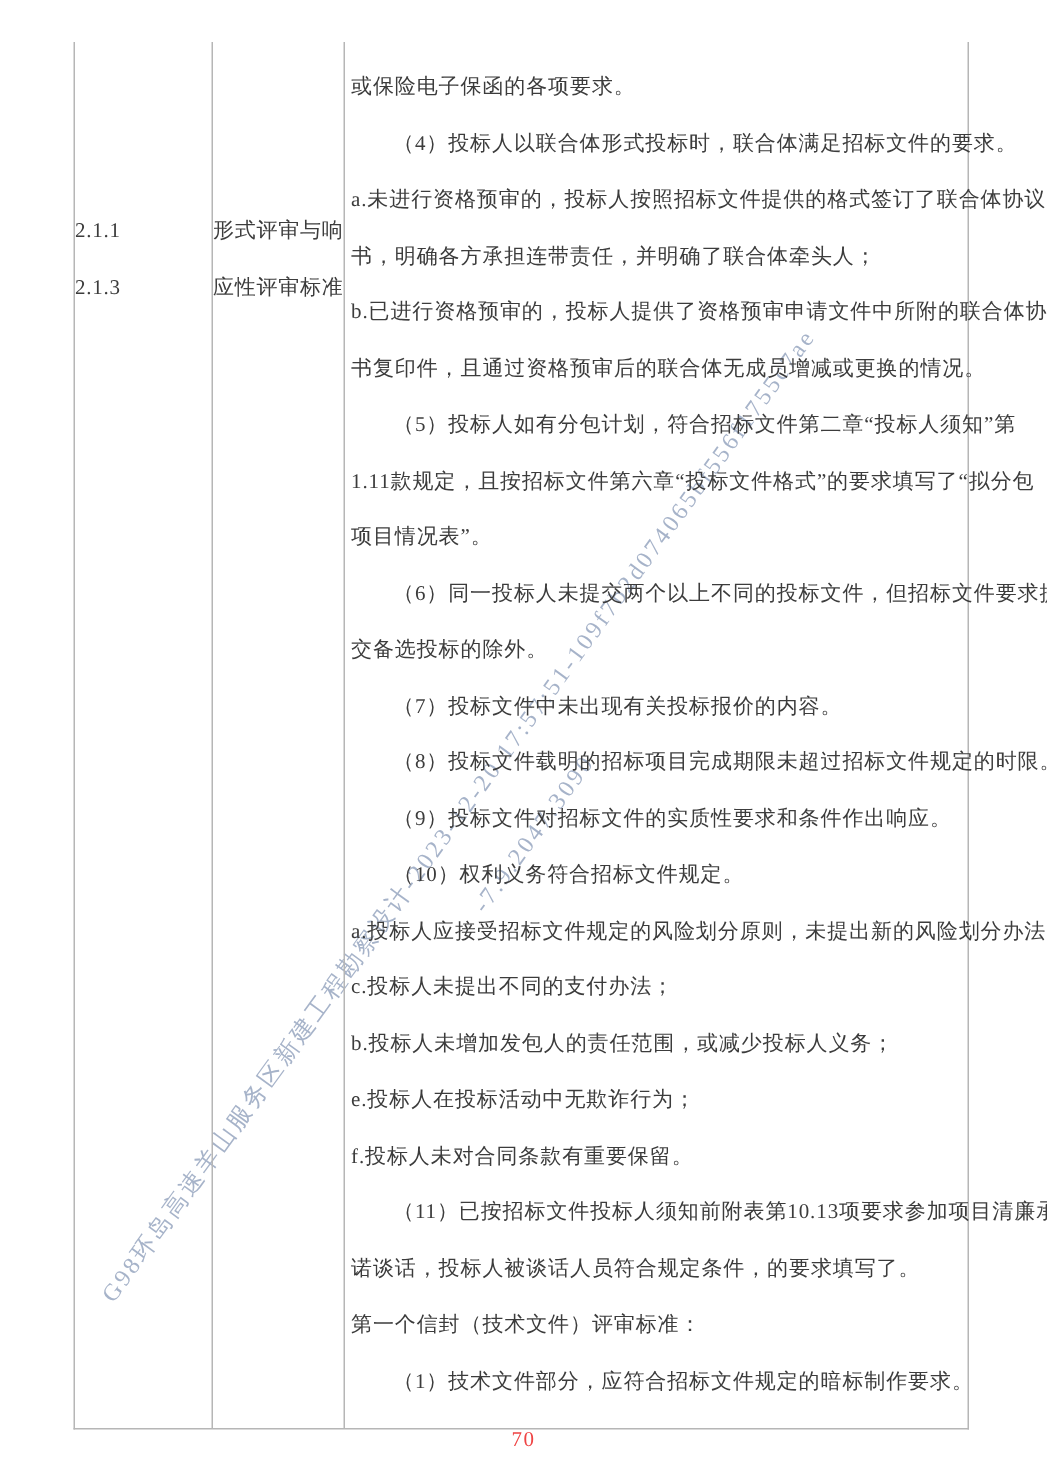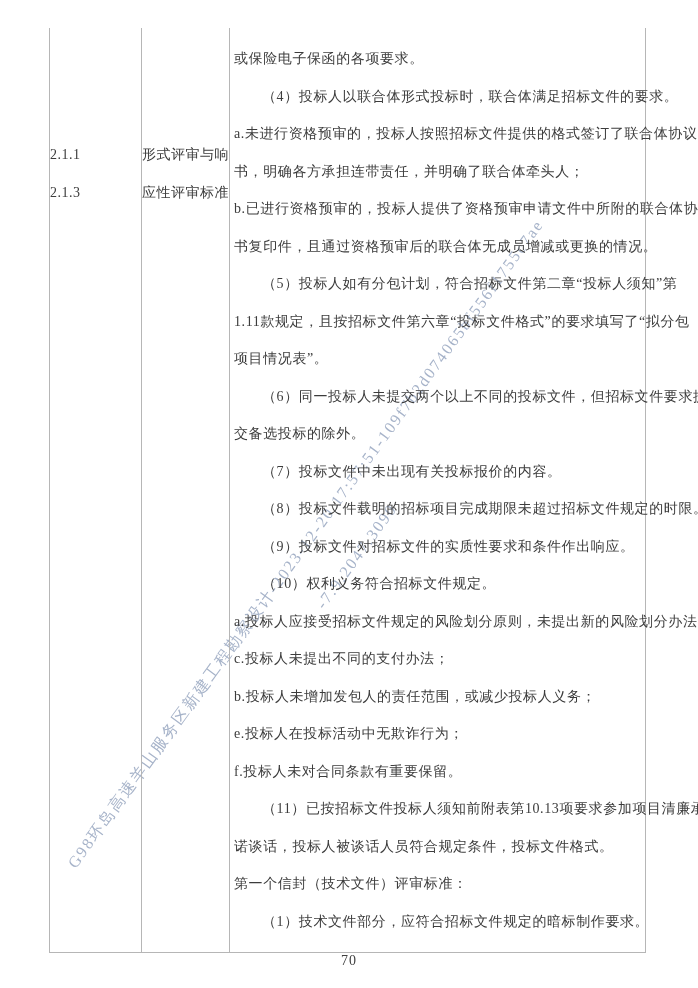--- a/index.html
+++ b/index.html
@@ -59,21 +59,21 @@
   }
   .col3 p {
     height:37.5px; line-height:37.5px;
     white-space:nowrap; overflow:visible;
   }
   .col3 p.indent { text-indent:2em; }
   .col3 p.bold { font-weight:normal; }
 
   .page-num {
     position:absolute; left:0; top:953px; width:698px;
-    text-align:center; font-size:14px; color:#404040; letter-spacing:1px;
+    text-align:center; font-size:14px; color:#ef4444; letter-spacing:1px;
     z-index:2;
   }
 </style>
 </head>
 <body>
 
 <div class="page">
 
   <div class="watermark wm-main">G98环岛高速羊山服务区新建工程勘察设计-2023-12-20 17:57:51-109f7b2d074065bf556f1755c7ae</div>
   <div class="watermark wm-2">-7.9.2047.3090</div>
@@ -107,21 +107,21 @@
       <p class="indent">（7）投标文件中未出现有关投标报价的内容。</p>
       <p class="indent">（8）投标文件载明的招标项目完成期限未超过招标文件规定的时限。</p>
       <p class="indent">（9）投标文件对招标文件的实质性要求和条件作出响应。</p>
       <p class="indent">（10）权利义务符合招标文件规定。</p>
       <p>a.投标人应接受招标文件规定的风险划分原则，未提出新的风险划分办法；</p>
       <p>c.投标人未提出不同的支付办法；</p>
       <p>b.投标人未增加发包人的责任范围，或减少投标人义务；</p>
       <p>e.投标人在投标活动中无欺诈行为；</p>
       <p>f.投标人未对合同条款有重要保留。</p>
       <p class="indent">（11）已按招标文件投标人须知前附表第10.13项要求参加项目清廉承</p>
-      <p>诺谈话，投标人被谈话人员符合规定条件，投标文件格式。</p>
+      <p>诺谈话，投标人被谈话人员符合规定条件，的要求填写了。</p>
       <p class="bold">第一个信封（技术文件）评审标准：</p>
       <p class="indent">（1）技术文件部分，应符合招标文件规定的暗标制作要求。</p>
     </div>
   </div>
 
   <div class="page-num">70</div>
 
 </div>
 
 </body></html>

